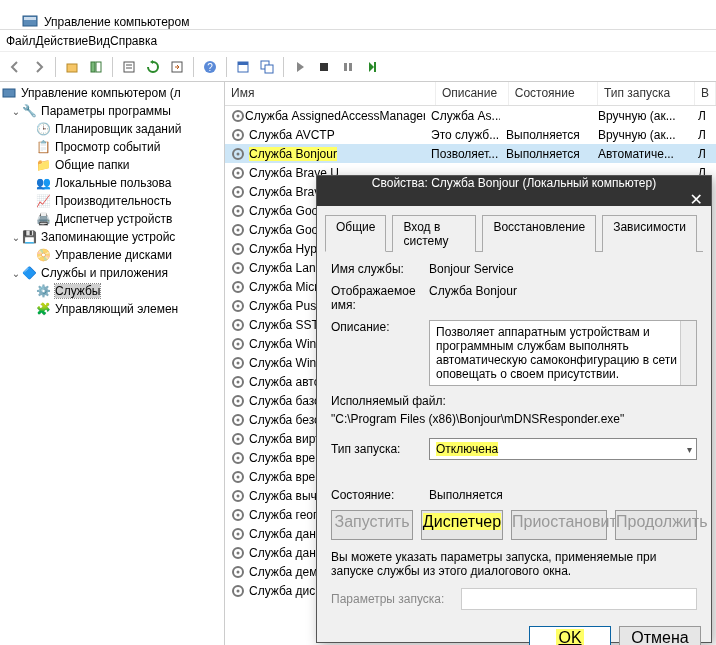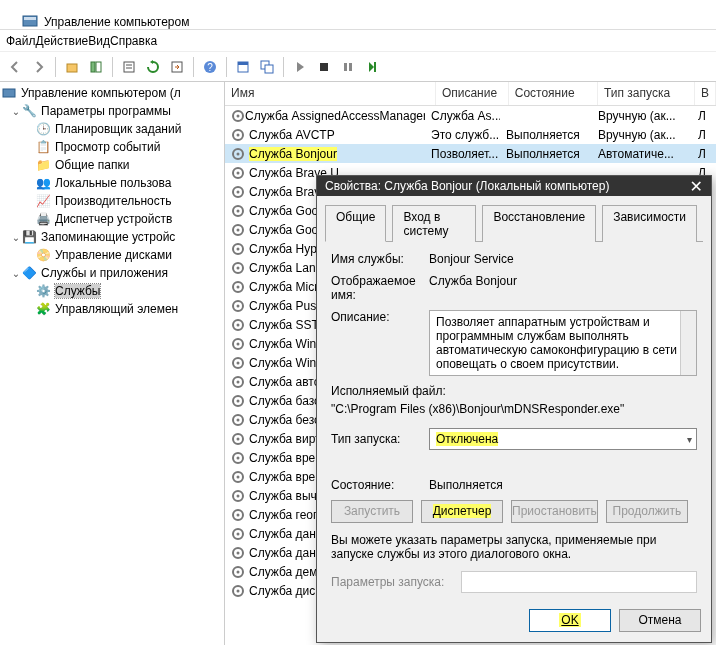--- a/index.html
+++ b/index.html
@@ -112,20 +112,21 @@
     display: flex;
     flex-direction: column;
   }
   .dlg-title {
     height: 30px;
     background: #333;
     color: #fff;
     display: flex;
     align-items: center;
     padding: 0 8px;
+    flex-direction: column;
   }
   .dlg-title .close {
     margin-left: auto;
     font-size: 16px;
     cursor: pointer;
   }
   .dlg-tabs {
     display: flex;
     margin: 8px 8px 0 8px;
     border-bottom: 1px solid #aaa;
@@ -170,25 +171,25 @@
     align-items:center;
     padding:0 6px;
     position:relative;
     flex:1;
   }
   .combo .arrow { position:absolute; right:4px; font-size:10px; color:#555;}
   .btn-row { display:flex; gap:8px; margin: 6px 0 10px 0;}
   .win-btn {
     border:1px solid #999;
     background:#e6e6e6;
-    height:23px;
+    height:30px;
     min-width:82px;
     text-align:center;
     line-height:21px;
-    font-size:12px;
+    font-size:16px;
   }
   .win-btn.disabled { color:#999; }
   .param-input {
     border:1px solid #ccc;
     background:#fff;
     height:22px;
     flex:1;
   }
   .dlg-footer {
     display:flex;

